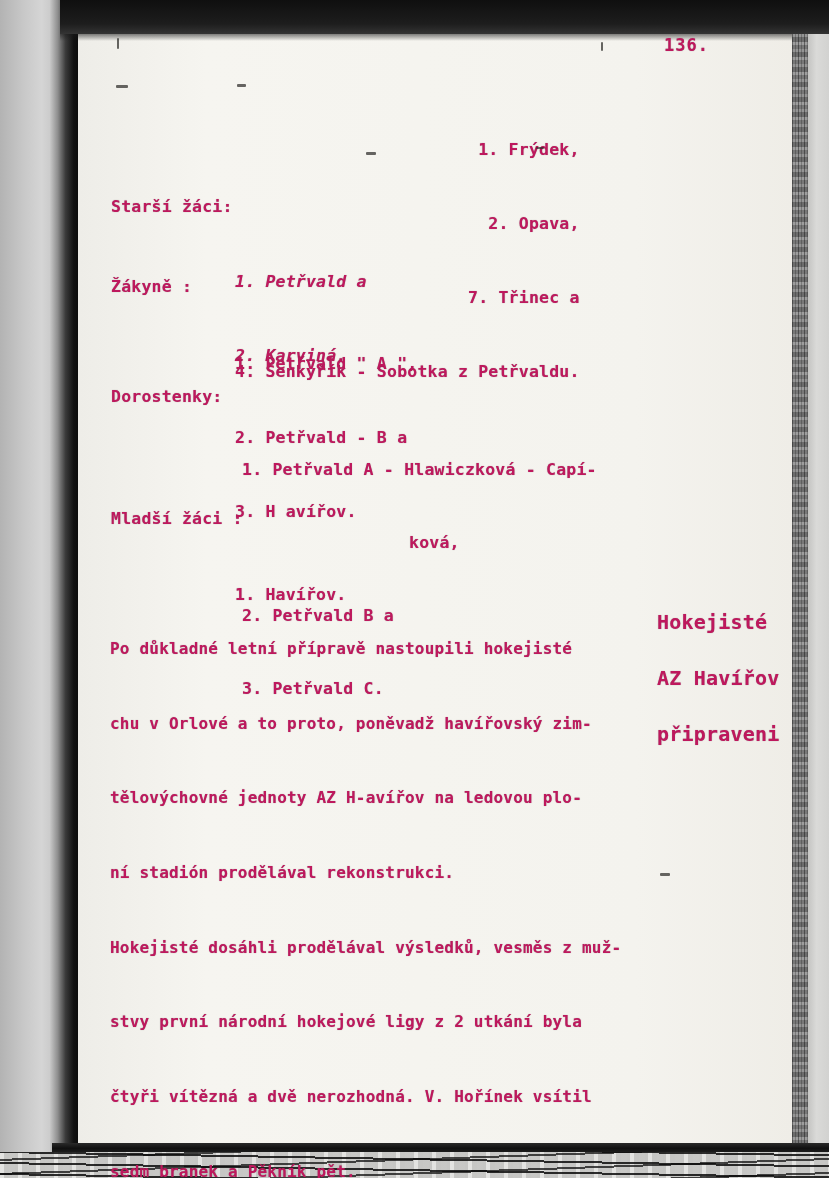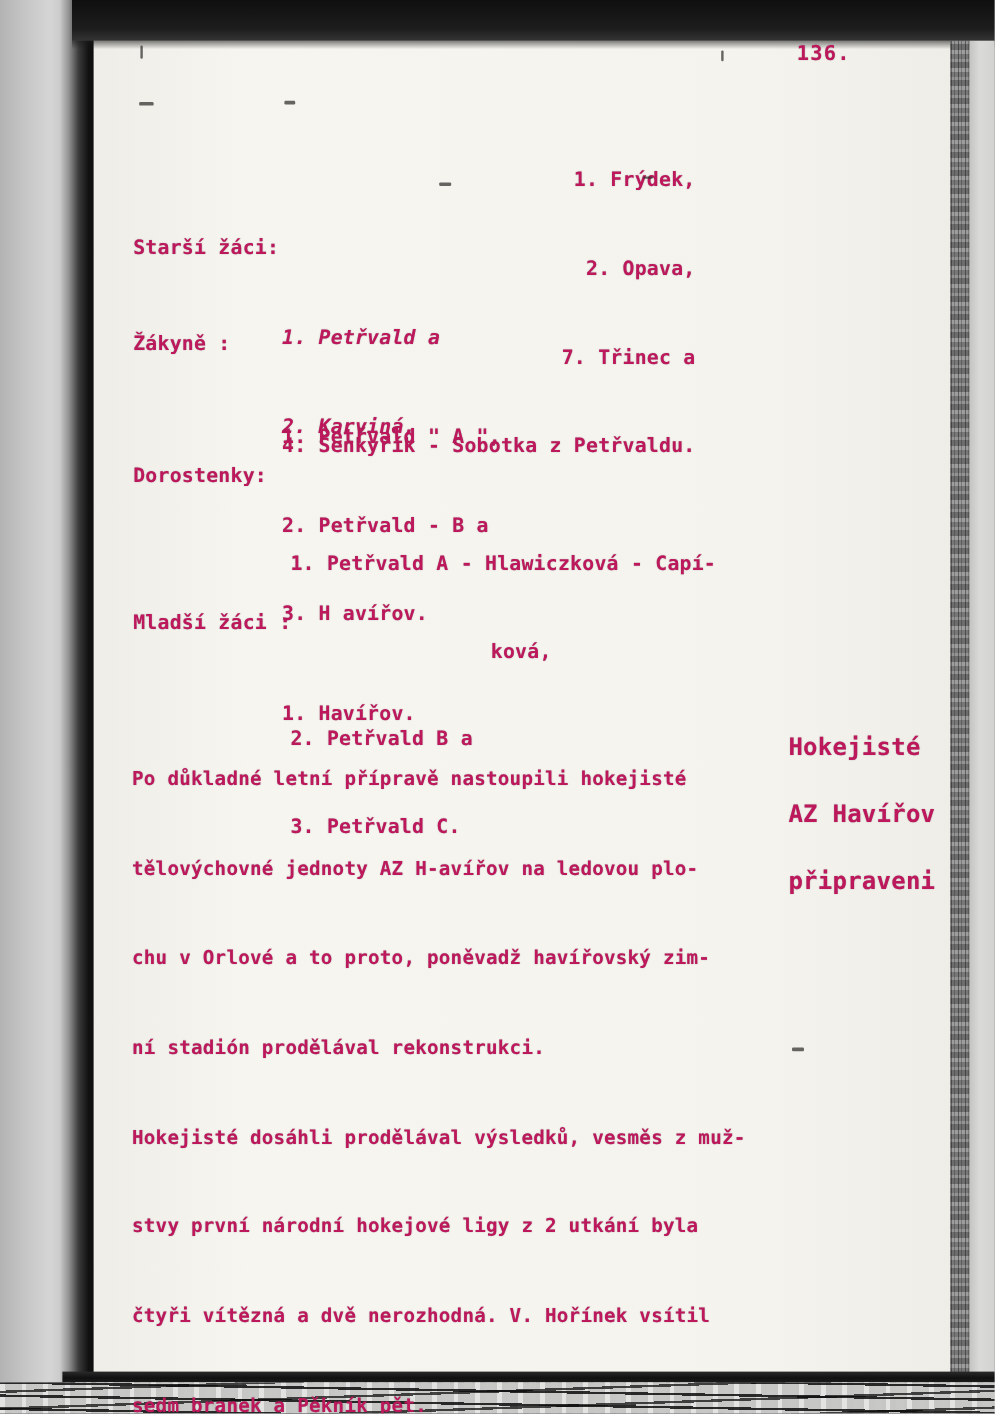--- a/index.html
+++ b/index.html
@@ -112,22 +112,22 @@
     <div>3. Petřvald C.</div>
   </div>
 
   <div class="typewriter label" style="left:111px; top:509px;text-align:center;">Mladší žáci :</div>
   <div class="typewriter roster block" style="left:235px; top:534px; line-height:24.6px;">
     <div>1. Havířov.</div>
   </div>
 
   <div class="typewriter bodytext block" style="left:110px; top:587px;">
     <div>Po důkladné letní přípravě nastoupili hokejisté</div>
+    <div>chu v Orlové a to proto, poněvadž havířovský zim-</div>
     <div>tělovýchovné jednoty AZ H-avířov na ledovou plo-</div>
-    <div>chu v Orlové a to proto, poněvadž havířovský zim-</div>
     <div>ní stadión prodělával rekonstrukci.</div>
     <div>Hokejisté dosáhli prodělával výsledků, vesměs z muž-</div>
     <div>stvy první národní hokejové ligy z 2 utkání byla</div>
     <div>čtyři vítězná a dvě nerozhodná. V. Hořínek vsítil</div>
     <div>sedm branek a Pěkník pět.</div>
     
     
     
     
     

